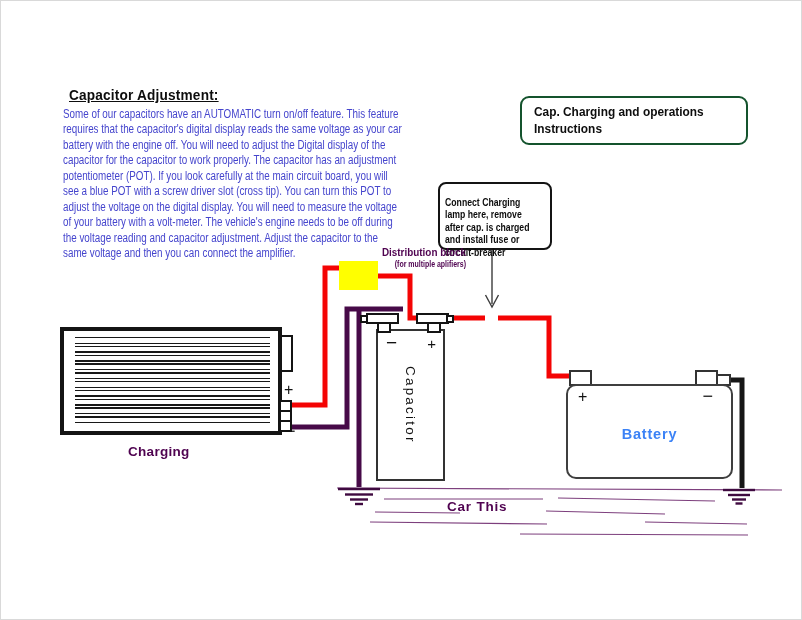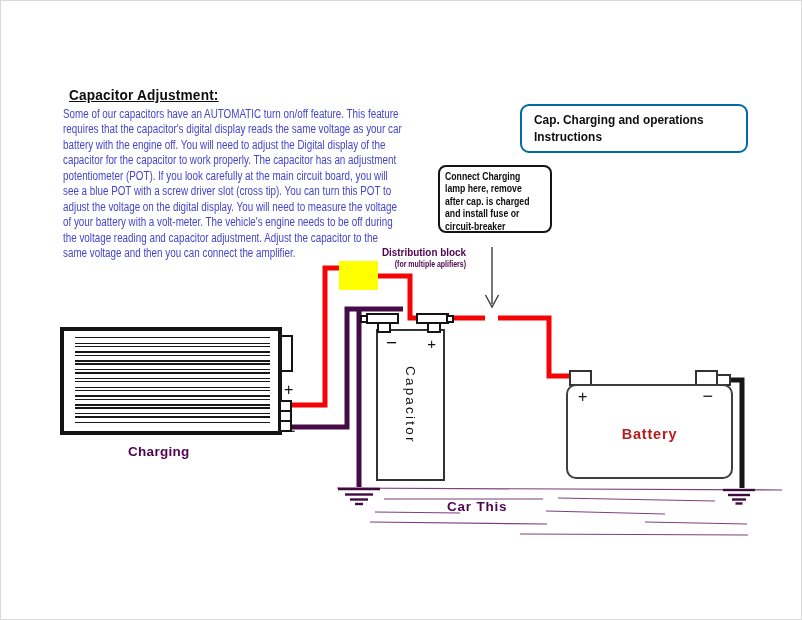--- a/index.html
+++ b/index.html
@@ -20,31 +20,31 @@
   }
   .intro {
     position:absolute; left:62px; top:106px;
     font-size:12.3px; line-height:15.45px; color:#4545cd;
     transform:scaleX(.8); transform-origin:0 0; white-space:nowrap;
   }
 
   
   .info-box {
     position:absolute; left:519px; top:95px; width:228px; height:49px;
-    box-sizing:border-box; border:2px solid #0369a1; border-radius:9px;
-    background:#fff; padding:5px 0 0 12px;margin-top:8px;
+    box-sizing:border-box; border:2px solid #14532d; border-radius:9px;
+    background:#fff; padding:5px 0 0 12px;
   }
   .info-box div {
     font-size:13.5px; font-weight:bold; color:#0d0d0d; line-height:17px;
     transform:scaleX(.88); transform-origin:0 0; white-space:nowrap;
   }
   .callout {
-    position:absolute; left:437px; top:164px; width:114px; height:68px;
+    position:absolute; left:437px; top:181px; width:114px; height:68px;
     box-sizing:border-box; border:2px solid #141414; border-radius:8px;
-    background:#fff; padding:3px 0 0 5px;
+    background:#fff; padding:12px 0 0 5px;
   }
   .callout div {
     font-size:10.6px; font-weight:bold; color:#0d0d0d; line-height:12.4px;
     transform:scaleX(.82); transform-origin:0 0; white-space:nowrap;
   }
 
   
   .distro-label { position:absolute; left:355px; top:245px; width:110px; text-align:right; }
   .distro-title {
     font-size:11.5px; font-weight:bold; color:#4f0350; white-space:nowrap;
@@ -107,21 +107,21 @@
 
   
   .bat {
     position:absolute; left:565px; top:383px; width:167px; height:95px;
     box-sizing:border-box; border:2px solid #3f3f3f; border-radius:10px; background:#fff;
   }
   .bat-plus  { left:10px; top:3px; font-size:16px; }
   .bat-minus { right:18px; top:1px; font-size:18px; }
   .bat-label {
     position:absolute; left:0; right:0; top:40px; text-align:center;
-    font-size:14.5px; font-weight:bold; letter-spacing:.8px; color:#b91c1c;
+    font-size:14.5px; font-weight:bold; letter-spacing:.8px; color:#3b82f6;
   }
   .bpost { position:absolute; box-sizing:border-box; border:2px solid #333; background:#fff; }
   .bpost-l { left:568px; top:369px; width:23px; height:16px; }
   .bpost-r { left:694px; top:369px; width:23px; height:16px; }
   .bnub    { left:715px; top:373px; width:15px; height:12px; }
 </style>
 </head>
 <body>
 
 <div class="page">

